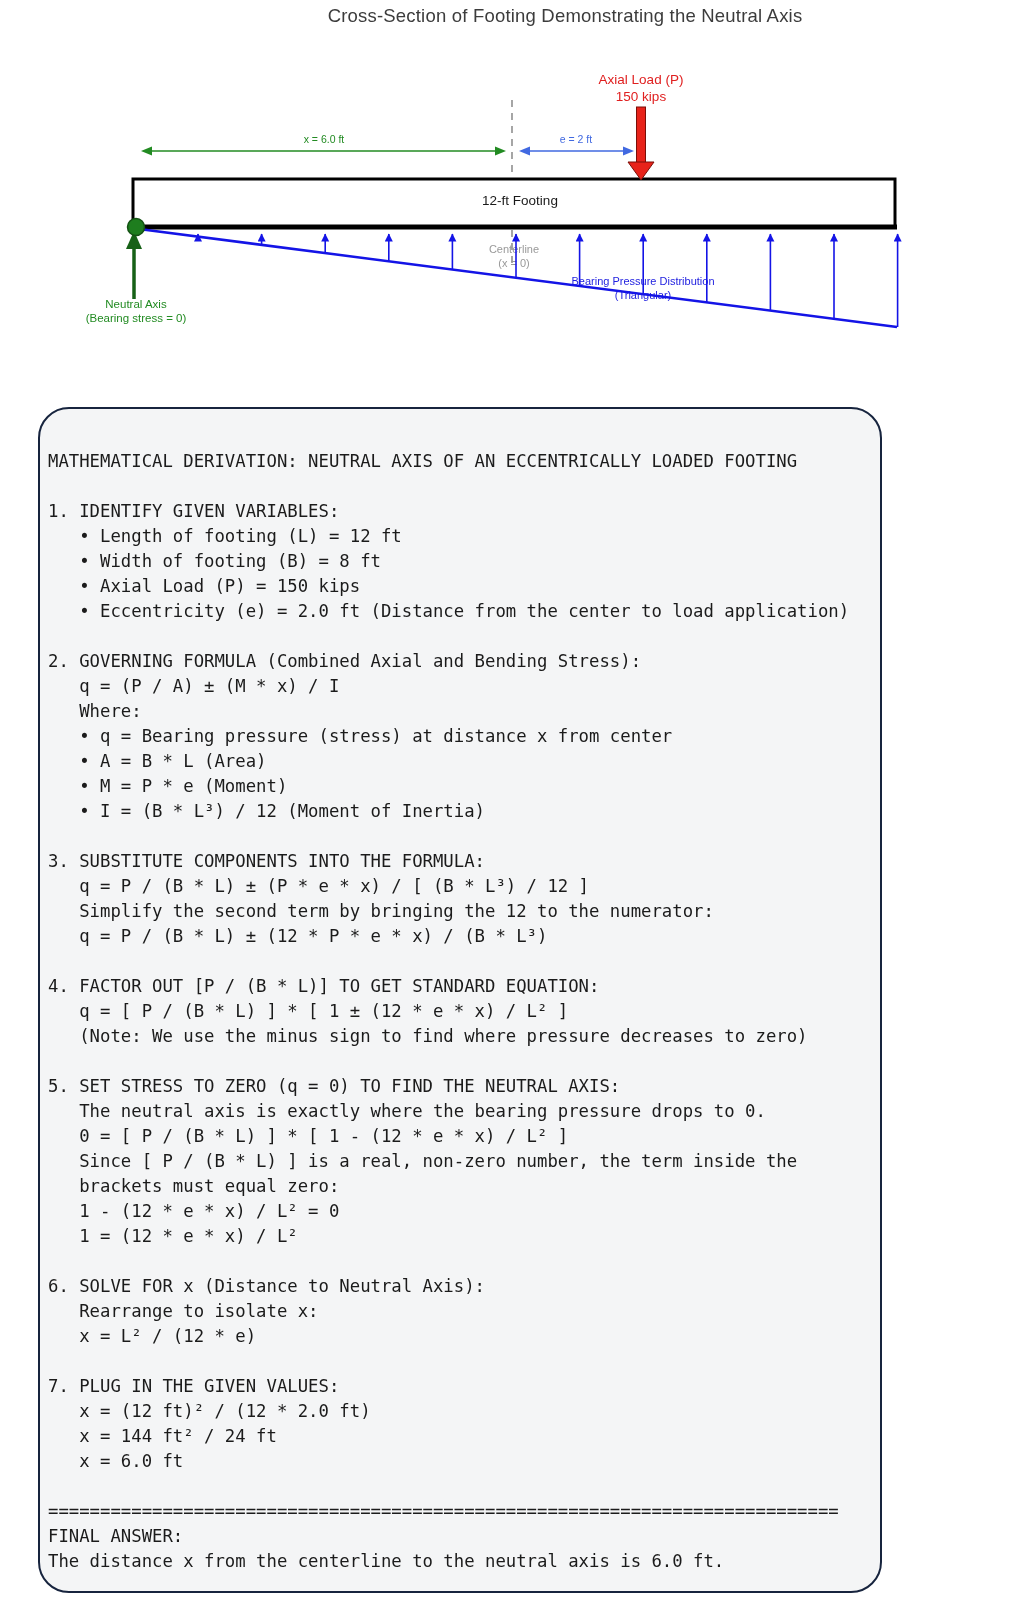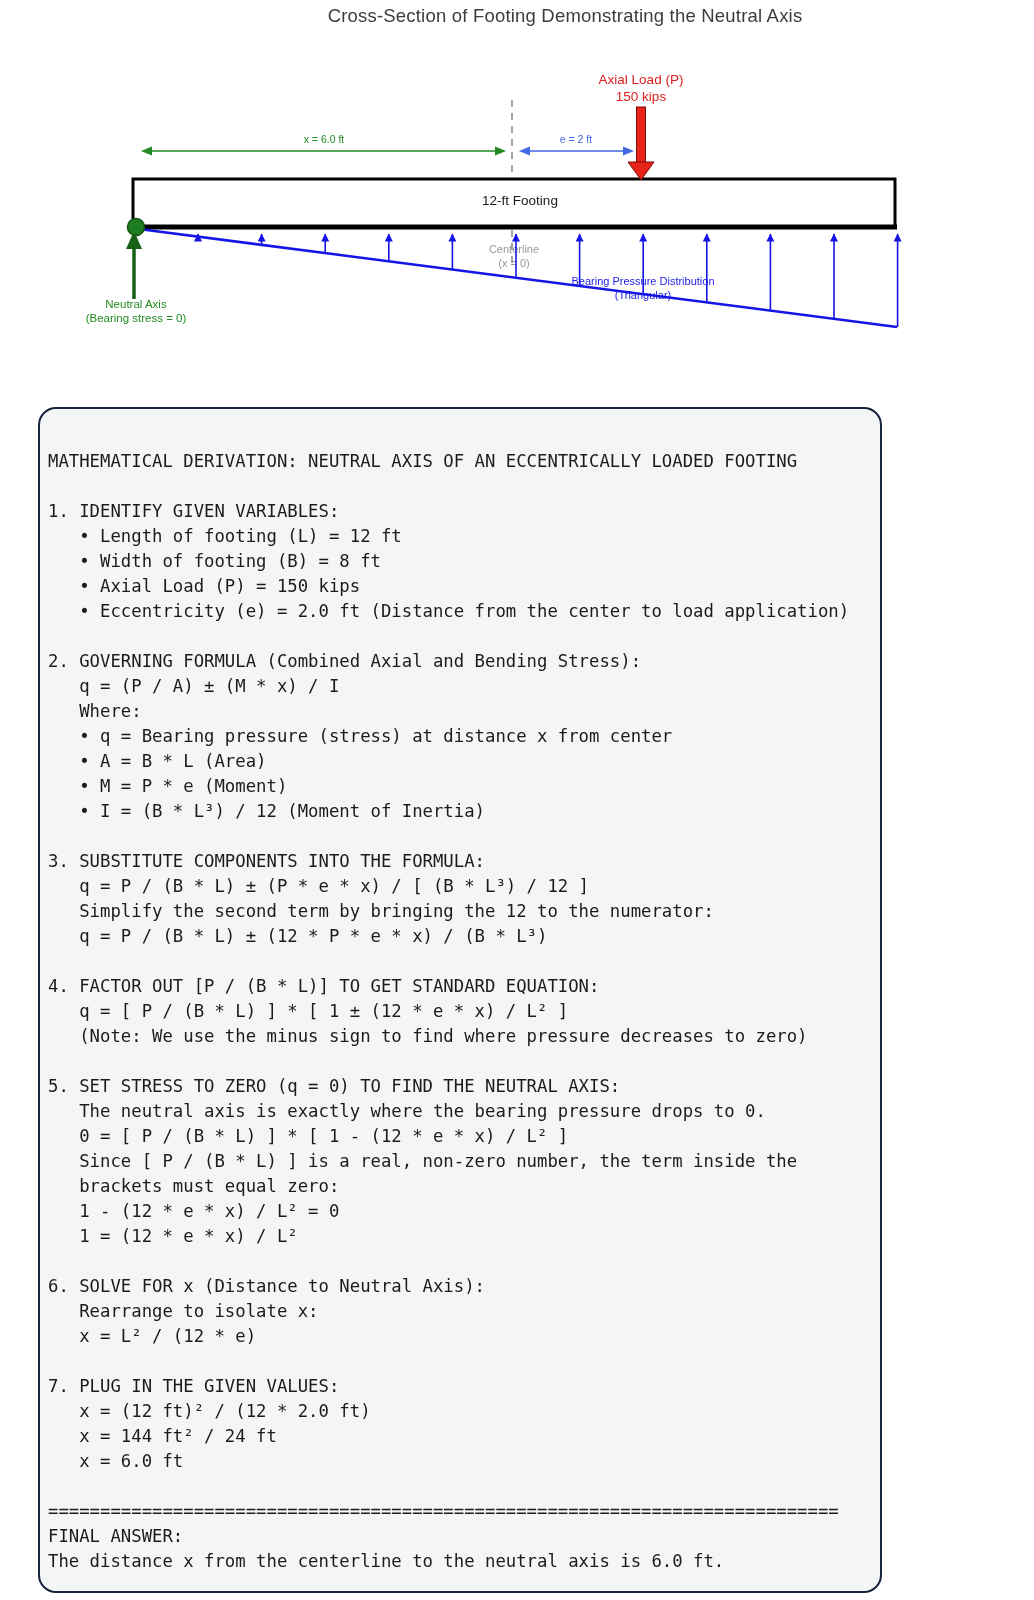--- a/index.html
+++ b/index.html
@@ -14,21 +14,21 @@
     letter-spacing: 0.2px;
     padding-left: 48px;
   }
   svg.diagram { position: absolute; left: 0; top: 0; }
   .derivation-box {
     position: absolute; left: 38px; top: 407px;
     width: 844px; height: 1186px;
     box-sizing: border-box;
     background: #f4f5f6;
     border: 2.5px solid #17243e;
-    border-radius: 18px;
+    border-radius: 31px;
   }
   .derivation-box pre {
     margin: 0; padding: 40px 6px 0 8px;
     font-family: "DejaVu Sans Mono", monospace;
     font-size: 17.3px; line-height: 25px;
     color: #1b1b1b; white-space: pre;
   }
   text { font-family: "Liberation Sans", sans-serif; }
 </style>
 </head>

